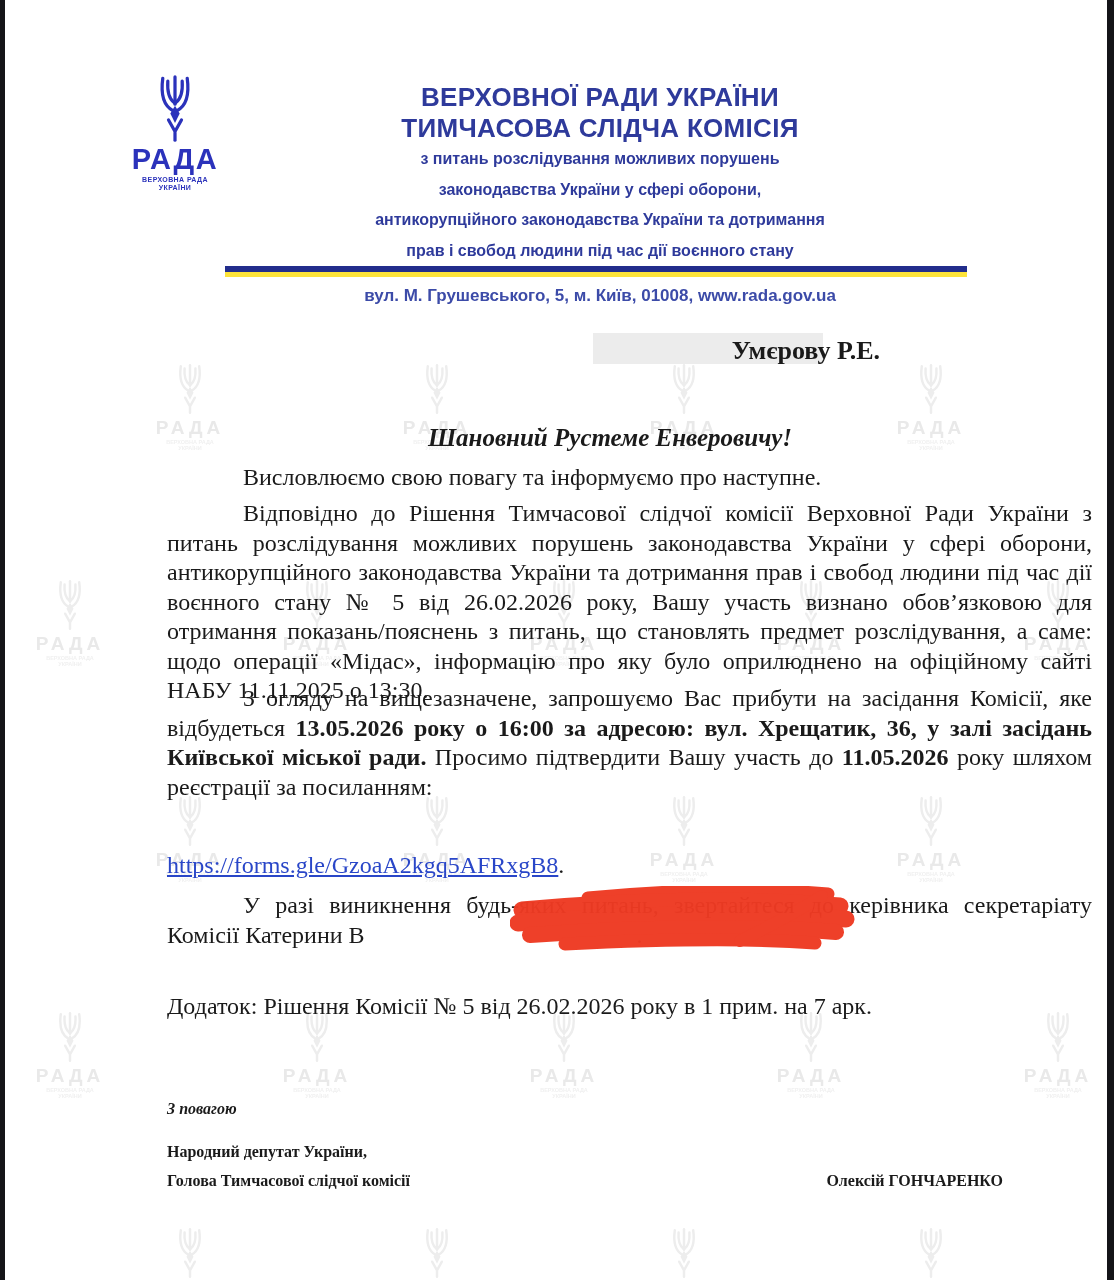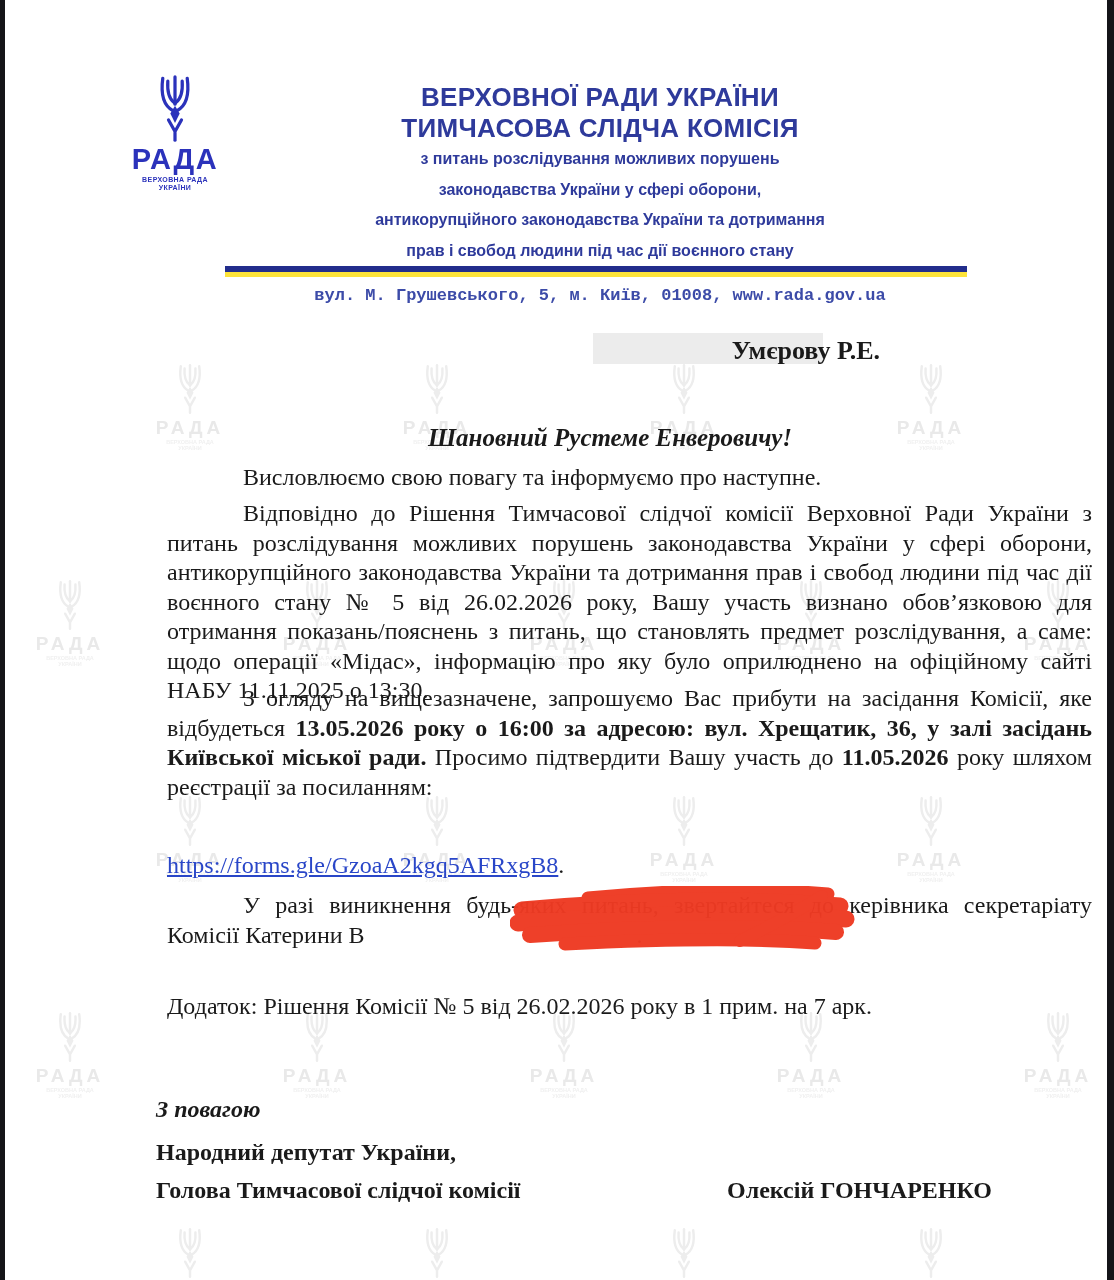--- a/index.html
+++ b/index.html
@@ -17,21 +17,21 @@
   #logo .logo-caption{font-size:7px;font-weight:700;line-height:8px;letter-spacing:.4px;width:82px;margin:2px auto 0;}
 
   #title-block{position:absolute;left:180px;top:82px;width:840px;text-align:center;color:#2e3a9b;
         font-family:"Liberation Sans","DejaVu Sans",sans-serif;font-weight:700;z-index:2;}
   .hl-big{font-size:26px;line-height:31px;letter-spacing:.3px;}
   .hl-small{font-size:16px;line-height:30.5px;}
   #divider{position:absolute;left:225px;top:266px;width:742px;z-index:2;}
   #divider .bar-blue{height:6px;background:#222d8c;}
   #divider .bar-yellow{height:5px;background:#fde33a;}
   #address{position:absolute;left:180px;top:286px;width:840px;text-align:center;color:#3c4ba8;
-        font-family:Liberation Mono, monospace;font-weight:600;font-size:17px;z-index:2;}
+        font-family:Liberation Sans, sans-serif;font-weight:600;font-size:17px;z-index:2;}
 
   
   .wm{position:absolute;width:110px;text-align:center;z-index:0;
       font-family:"Liberation Sans","DejaVu Sans",sans-serif;}
   .wm svg{display:block;margin:0 auto;color:#ededed;}
   .wm .wm-label{font-size:19px;font-weight:800;letter-spacing:4px;color:#e9e9e9;line-height:20px;margin-top:3px;}
   .wm .wm-caption{font-size:5.5px;font-weight:700;color:#f0f0f0;width:62px;margin:1px auto 0;line-height:6px;}
 
   
   #recipient-box{position:absolute;left:593px;top:333px;width:230px;height:31px;background:#ececec;z-index:1;}
@@ -47,24 +47,24 @@
   #p2{top:499px;}
   #p3{top:684px;}
   #link-line{top:851px;text-align:left;}
   #p4{top:891px;}
   #attachment{top:992px;text-align:left;}
   a.doc-link{color:#2946c8;text-decoration:underline;}
   .redacted-spacer{display:inline-block;width:272px;height:1px;}
 
   #scribble{position:absolute;left:510px;top:886px;z-index:3;}
 
-  #sig-block{position:absolute;left:156px;top:1096px;width:836px;z-index:2;font-size:24px;}
+  #sig-block{position:absolute;left:167px;top:1096px;width:836px;z-index:2;font-size:16px;}
   #closing{font-weight:700;font-style:italic;line-height:26px;}
   #sig-role-1{font-weight:700;line-height:28px;margin-top:16px;}
-  #sig-row{display:flex;justify-content:space-between;font-weight:700;line-height:28px;margin-top:10px;}
+  #sig-row{display:flex;justify-content:space-between;font-weight:700;line-height:28px;margin-top:1px;}
 </style>
 </head>
 <body>
 
 <svg width="0" height="0" style="position:absolute" aria-hidden="true">
   <symbol id="trident-symbol" viewBox="0 0 64 96">
     <g fill="none" stroke="currentColor" stroke-width="4.5" stroke-linecap="round" stroke-linejoin="round">
       <path d="M15 6 C12 28 16 44 29 51"></path>
       <path d="M22 10 C21 25 24 35 31 40"></path>
       <path d="M49 6 C52 28 48 44 35 51"></path>

